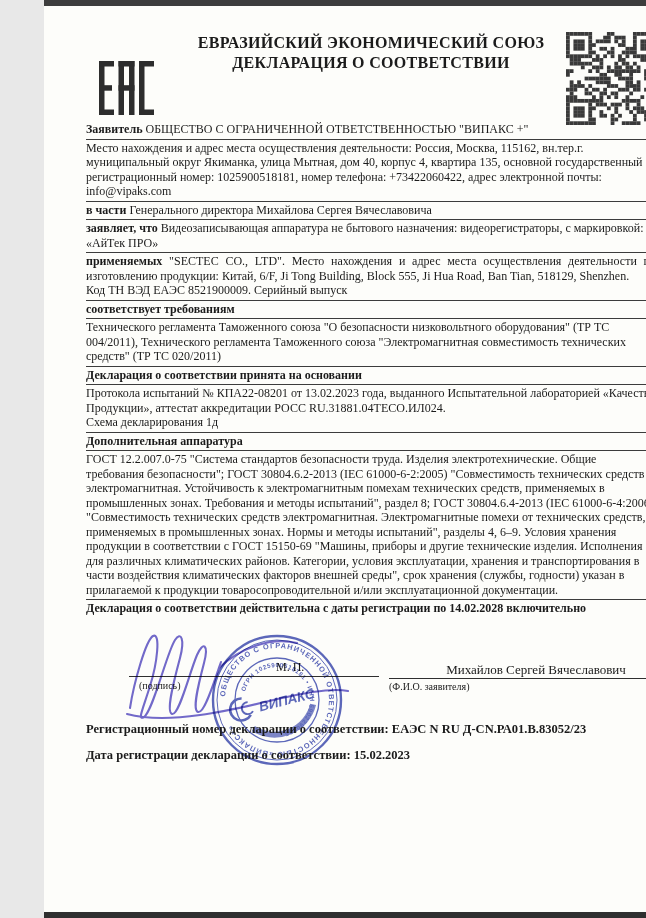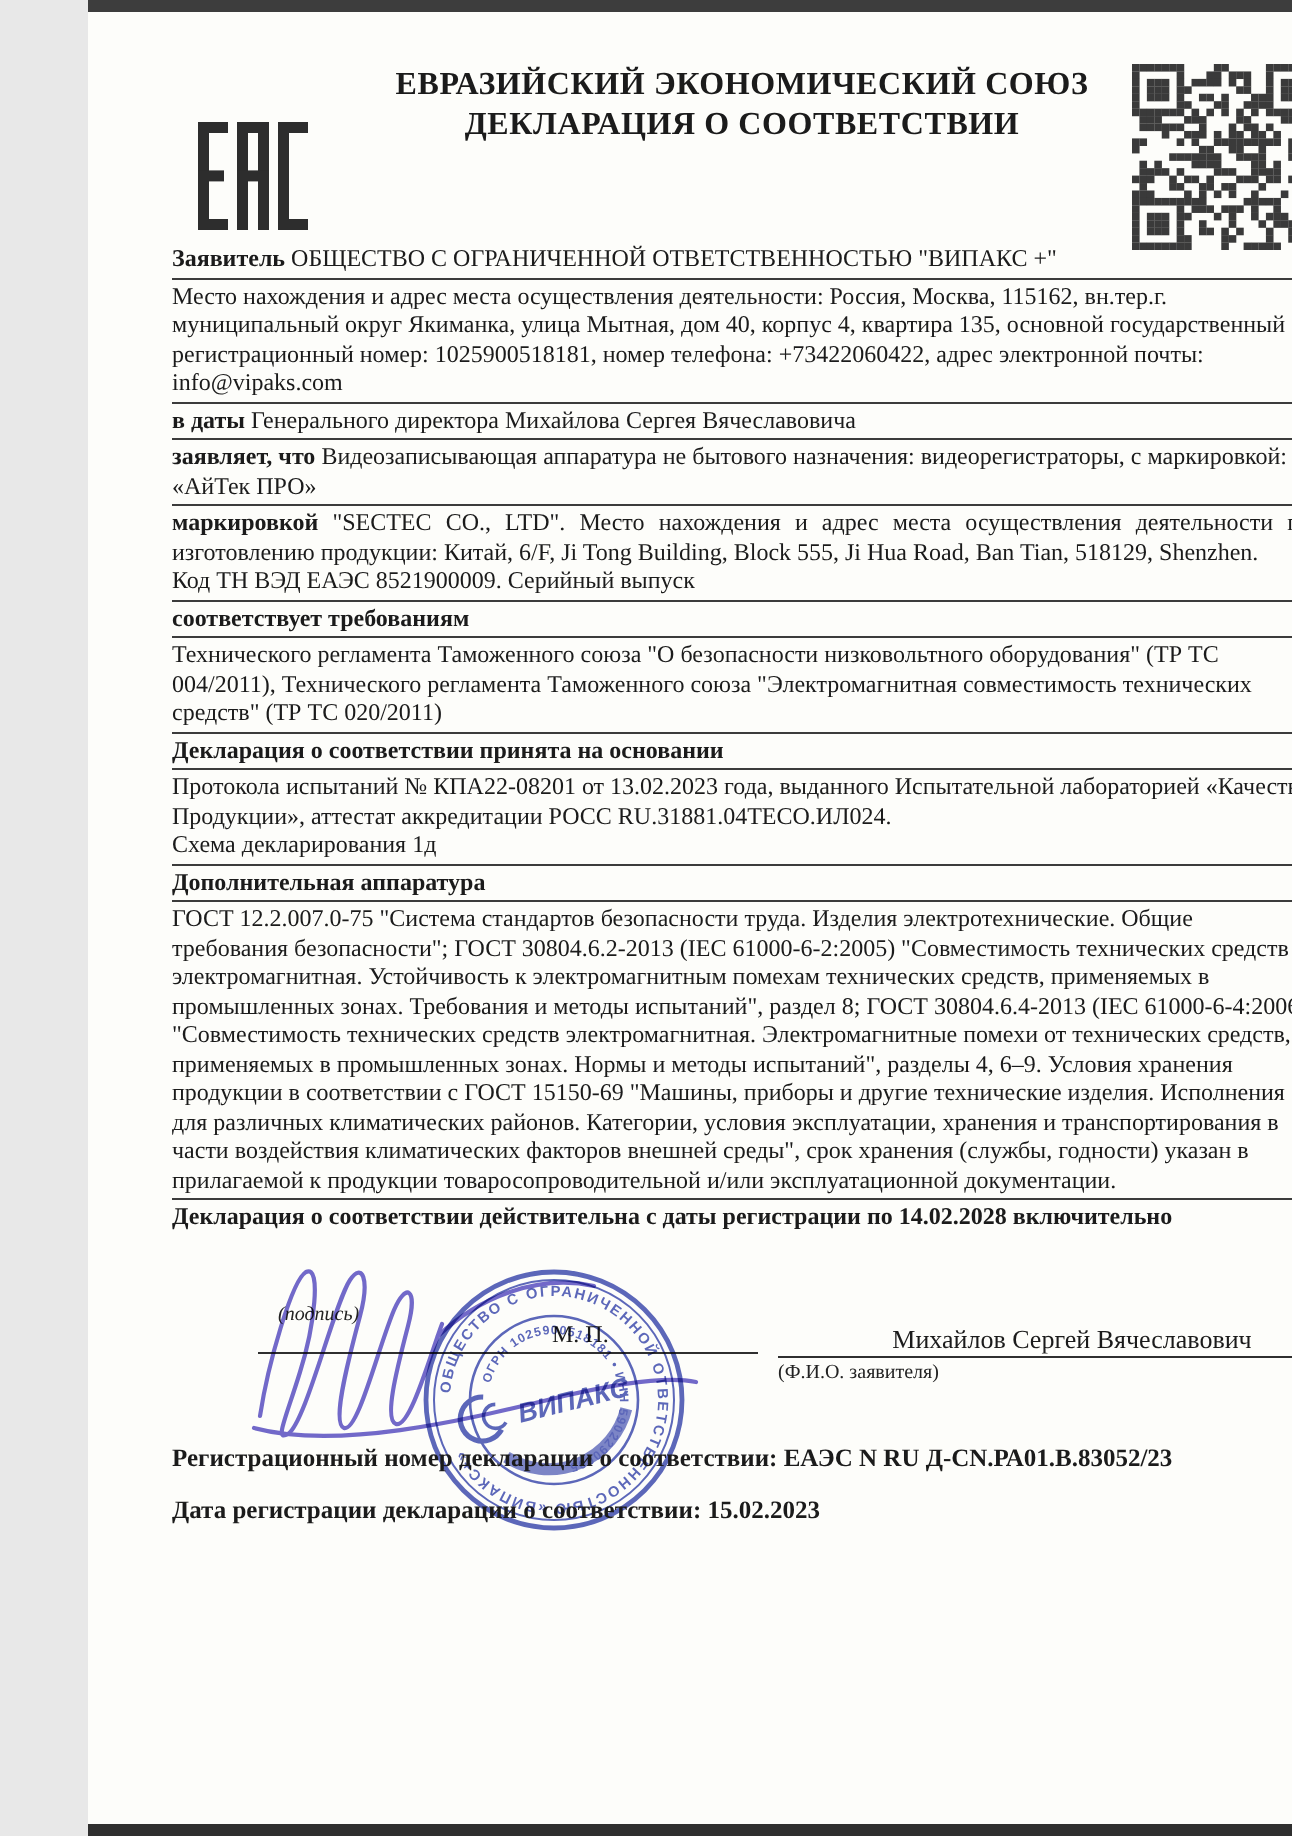--- a/index.html
+++ b/index.html
@@ -33,21 +33,21 @@
   .lbl{font-weight:bold;}
   .hdr{font-weight:bold;}
   .just{text-align:justify;}
   .bold-row{font-weight:bold;}
 
   
   .sig-line{position:absolute;border-top:1px solid #2f2f2f;}
   .sig-line-left{left:85px;top:676px;width:250px;}
   .sig-line-right{left:345px;top:678px;width:294px;}
   .cap{position:absolute;font-size:10px;color:#222;}
-  .cap-podpis{left:95px;top:652px;font-style:italic;}
+  .cap-podpis{left:95px;top:680px;}
   .cap-fio{left:345px;top:681px;width:294px;text-align:left;}
   .mp{position:absolute;left:232px;top:660px;font-size:12px;}
   .fio-name{position:absolute;left:345px;top:662px;width:294px;text-align:center;font-size:13px;}
 
   .reg-line{position:absolute;left:42px;font-weight:bold;font-size:12.5px;}
   .reg-number{top:722px;}
   .reg-date{top:748px;}
 
   .stamp{position:absolute;left:164px;top:631px;mix-blend-mode:multiply;opacity:.88;}
   .autograph{position:absolute;left:78px;top:624px;mix-blend-mode:multiply;opacity:.85;}
@@ -412,29 +412,29 @@
 
   <div class="content">
     <div class="row">
       <b class="lbl">Заявитель</b>
       <span>ОБЩЕСТВО С ОГРАНИЧЕННОЙ ОТВЕТСТВЕННОСТЬЮ "ВИПАКС +"</span>
     </div>
     <div class="row">
       <span>Место нахождения и адрес места осуществления деятельности: Россия, Москва, 115162, вн.тер.г. муниципальный округ Якиманка, улица Мытная, дом 40, корпус 4, квартира 135, основной государственный регистрационный номер: 1025900518181, номер телефона: +73422060422, адрес электронной почты: info@vipaks.com</span>
     </div>
     <div class="row">
-      <b class="lbl">в даты</b>
+      <b class="lbl">в части</b>
       <span>Генерального директора Михайлова Сергея Вячеславовича</span>
     </div>
     <div class="row">
       <b class="lbl">заявляет, что</b>
       <span>Видеозаписывающая аппаратура не бытового назначения: видеорегистраторы, с маркировкой: «АйТек ПРО»</span>
     </div>
     <div class="row">
-      <p class="just"><b class="lbl">маркировкой</b>
+      <p class="just"><b class="lbl">применяемых</b>
       <span>"SECTEC CO., LTD". Место нахождения и адрес места осуществления деятельности по изготовлению продукции: Китай, 6/F, Ji Tong Building, Block 555, Ji Hua Road, Ban Tian, 518129, Shenzhen.</span></p>
       <p>Код ТН ВЭД ЕАЭС 8521900009. Серийный выпуск</p>
     </div>
     <div class="row hdr">соответствует требованиям</div>
     <div class="row">
       <span>Технического регламента Таможенного союза "О безопасности низковольтного оборудования" (ТР ТС 004/2011), Технического регламента Таможенного союза "Электромагнитная совместимость технических средств" (ТР ТС 020/2011)</span>
     </div>
     <div class="row hdr">Декларация о соответствии принята на основании</div>
     <div class="row">
       <p>Протокола испытаний № КПА22-08201 от 13.02.2023 года, выданного Испытательной лабораторией «Качество Продукции», аттестат аккредитации РОСС RU.31881.04ТЕСО.ИЛ024.</p>

